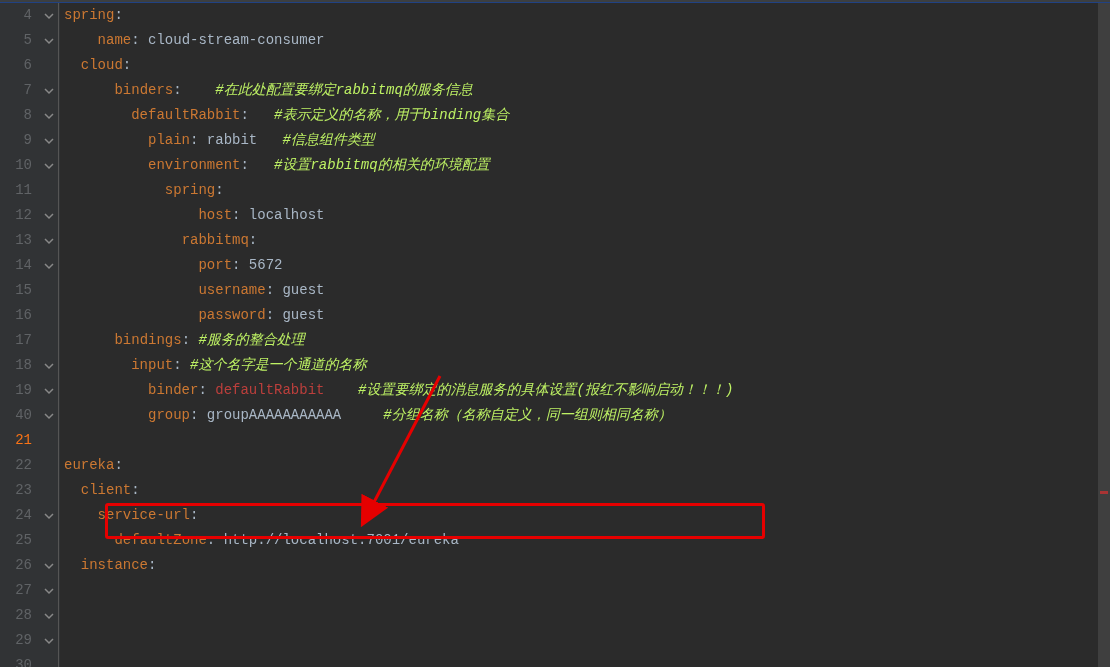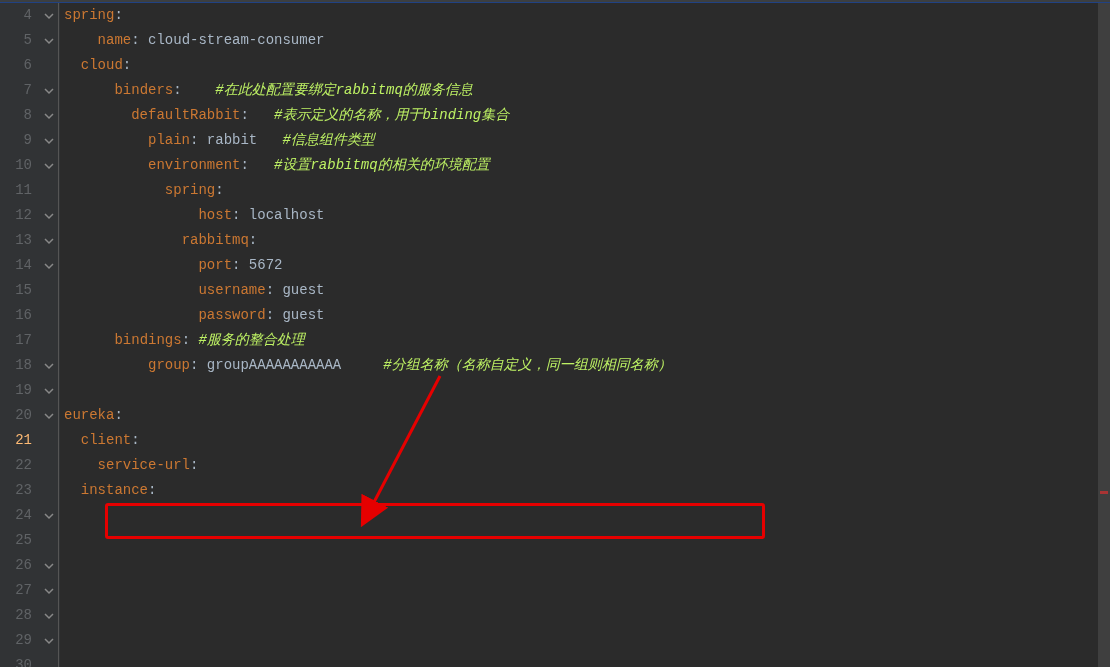--- a/index.html
+++ b/index.html
@@ -26,21 +26,21 @@
   .gutter {
     width: 40px;
     background: #313335;
     text-align: right;
     color: #606366;
     padding-right: 8px;
     user-select: none;
     flex-shrink: 0;
   }
   .gutter .ln { height: 25px; }
-  .gutter .ln.active { color: #fdba74; }
+  .gutter .ln.active { color: #f97316; }
   .foldcol {
     width: 20px;
     background: #313335;
     flex-shrink: 0;
     position: relative;
   }
   .fold {
     position: absolute;
     left: 3px;
     width: 12px;
@@ -112,21 +112,21 @@
       <div class="ln">10</div>
       <div class="ln">11</div>
       <div class="ln">12</div>
       <div class="ln">13</div>
       <div class="ln">14</div>
       <div class="ln">15</div>
       <div class="ln">16</div>
       <div class="ln">17</div>
       <div class="ln">18</div>
       <div class="ln">19</div>
-      <div class="ln">20</div>
+      <div class="ln">40</div>
       <div class="ln active">21</div>
       <div class="ln">22</div>
       <div class="ln">23</div>
       <div class="ln">24</div>
       <div class="ln">25</div>
       <div class="ln">26</div>
       <div class="ln">27</div>
       <div class="ln">28</div>
       <div class="ln">29</div>
       <div class="ln">30</div>
@@ -226,25 +226,28 @@
       <div class="line">        <span class="key">defaultRabbit</span><span class="val">:   </span><span class="cmt">#表示定义的名称，用于binding集合</span></div>
       <div class="line">          <span class="key">plain</span><span class="val">: </span><span class="val">rabbit   </span><span class="cmt">#信息组件类型</span></div>
       <div class="line">          <span class="key">environment</span><span class="val">:   </span><span class="cmt">#设置rabbitmq的相关的环境配置</span></div>
       <div class="line">            <span class="key">spring</span><span class="val">:</span></div>
       <div class="line">                <span class="key">host</span><span class="val">: </span><span class="val">localhost</span></div>
       <div class="line">              <span class="key">rabbitmq</span><span class="val">:</span></div>
       <div class="line">                <span class="key">port</span><span class="val">: </span><span class="val">5672</span></div>
       <div class="line">                <span class="key">username</span><span class="val">: </span><span class="val">guest</span></div>
       <div class="line">                <span class="key">password</span><span class="val">: </span><span class="val">guest</span></div>
       <div class="line">      <span class="key">bindings</span><span class="val">: </span><span class="cmt">#服务的整合处理</span></div>
+      <div class="line">        <span class="key">input</span><span class="val">: </span><span class="cmt">#这个名字是一个通道的名称</span></div>
+      <div class="line">          <span class="key">binder</span><span class="val">: </span><span class="err">defaultRabbit</span>    <span class="cmt">#设置要绑定的消息服务的具体设置(报红不影响启动！！！)</span></div>
       <div class="line">          <span class="key">group</span><span class="val">: </span><span class="val">groupAAAAAAAAAAA     </span><span class="cmt">#分组名称（名称自定义，同一组则相同名称）</span></div>
       <div class="line"></div>
       <div class="line"><span class="key">eureka</span><span class="val">:</span></div>
       <div class="line">  <span class="key">client</span><span class="val">:</span></div>
       <div class="line">    <span class="key">service-url</span><span class="val">:</span></div>
+      <div class="line">      <span class="key">defaultZone</span><span class="val">: </span><span class="val">http://localhost:7001/eureka</span></div>
       <div class="line">  <span class="key">instance</span><span class="val">:</span></div>
     </div>
 
   <div class="highlight-box" style="left:105px; top:500px; width:660px; height:36px;"></div>
 
   <svg class="arrow" style="left:360px; top:368px;" width="100" height="160">
     <defs>
       <marker id="ah" markerWidth="10" markerHeight="10" refX="2" refY="5" orient="auto">
         <path d="M0,0 L10,5 L0,10 Z" fill="#e60000"></path>
       </marker>

